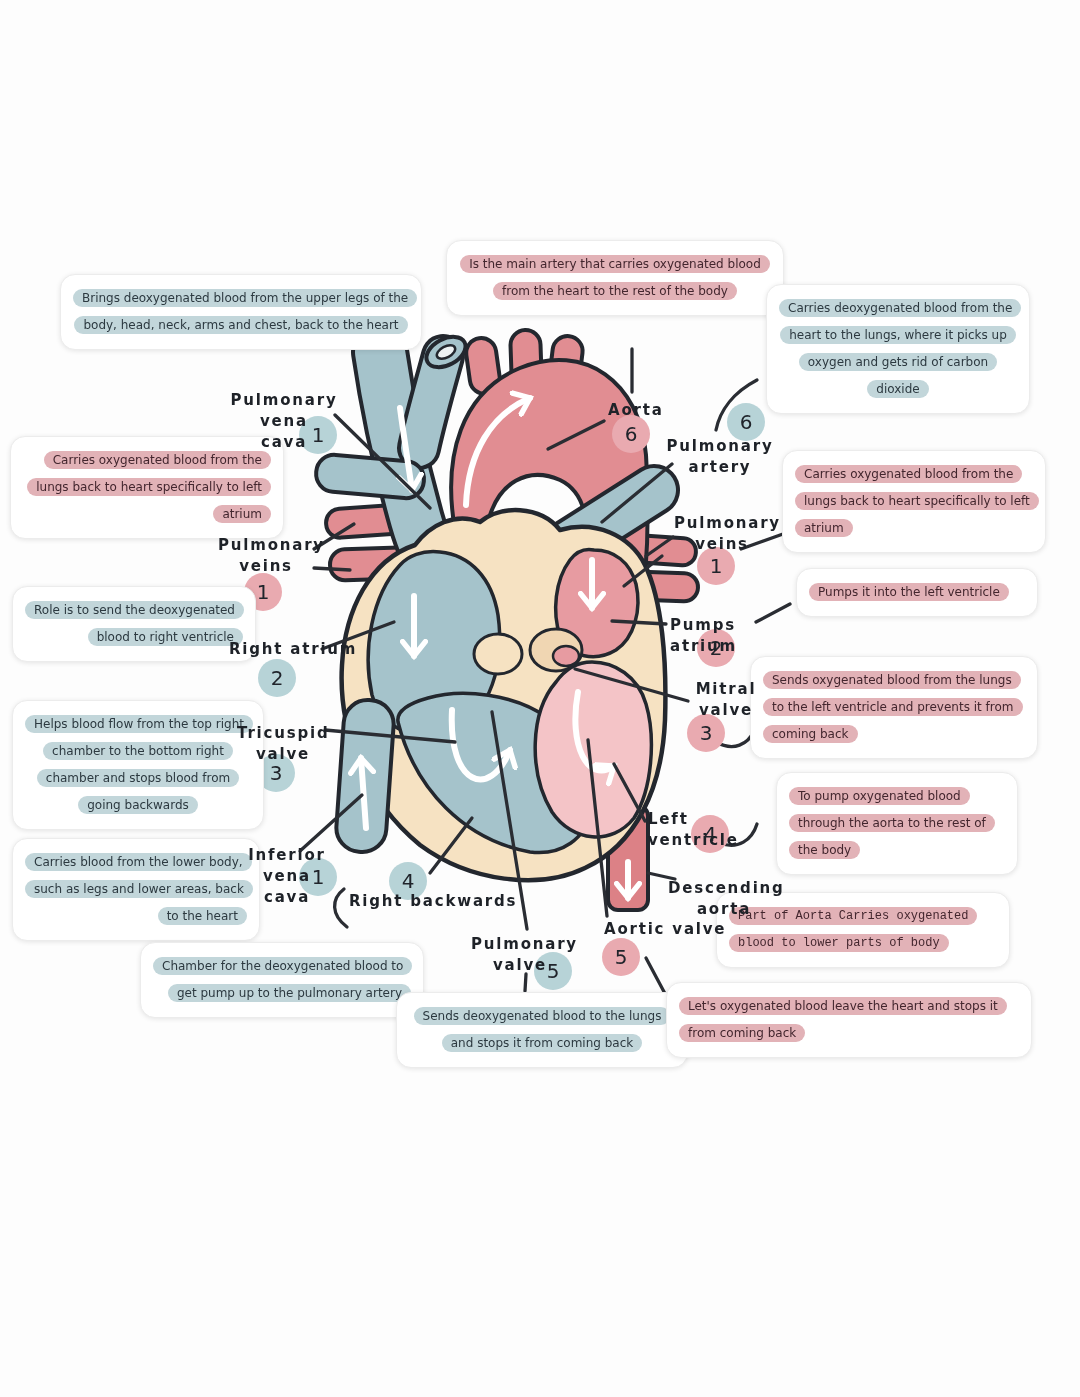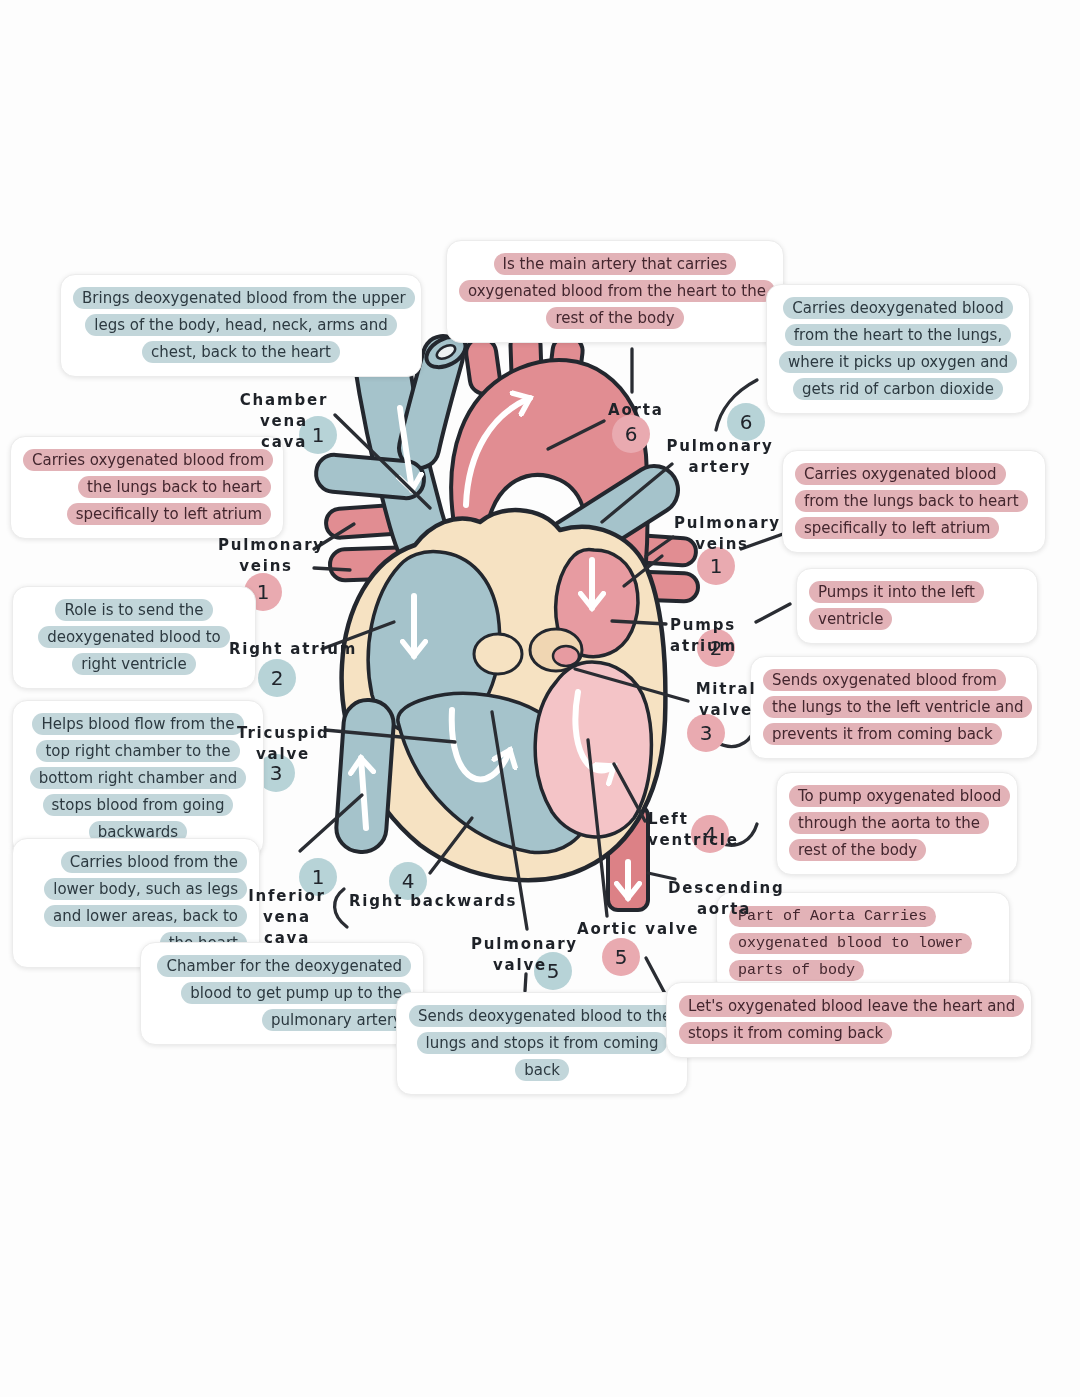--- a/index.html
+++ b/index.html
@@ -6,21 +6,21 @@
   body{
     width:1080px;height:1397px;position:relative;overflow:hidden;
     background:#fdfdfd;
     font-family:"DejaVu Sans","Liberation Sans",sans-serif;
   }
   .art{position:absolute;left:0;top:0;z-index:1;}
   .note{
     position:absolute;z-index:3;background:#ffffff;
     border:1px solid #ececec;border-radius:15px;
     box-shadow:0 1px 5px rgba(0,0,0,.10);
-    padding:10px 12px;font-size:15px;line-height:27px;color:#2f343b;
+    padding:10px 12px;font-size:12px;line-height:27px;color:#2f343b;
   }
   .note .hl{
     padding:2px 9px;border-radius:11px;
     box-decoration-break:clone;-webkit-box-decoration-break:clone;
   }
   .hl.teal{background:var(--teal-highlight,#c2d6da);color:#2c3940;}
   .hl.pink{background:var(--pink-highlight,#e2b2b7);color:#43262e;}
   .plabel{
     position:absolute;z-index:3;font-weight:bold;font-size:15px;
     letter-spacing:1.8px;color:#1e2228;line-height:21px;white-space:pre-line;
@@ -117,47 +117,47 @@
     <path d="M 716,742 C 734,752 748,744 754,731"></path>
     <path d="M 645,821 L 614,764"></path>
     <path d="M 720,843 C 738,850 752,840 757,824"></path>
     <path d="M 675,879 L 648,873"></path>
     <path d="M 723,899 L 723,927"></path>
   </g>
 </svg>
 
 <div class="note ac" style="left:60px;top:274px;width:336px;"><span class="hl teal">Brings deoxygenated blood from the upper legs of the body, head, neck, arms and chest, back to the heart</span></div>
 <div class="note ar" style="left:10px;top:436px;width:248px;"><span class="hl pink">Carries oxygenated blood from the lungs back to heart specifically to left atrium</span></div>
-<div class="note ar" style="left:12px;top:586px;width:218px;text-align:center;"><span class="hl teal">Role is to send the deoxygenated blood to right ventricle</span></div>
+<div class="note ar" style="left:12px;top:586px;width:218px;"><span class="hl teal">Role is to send the deoxygenated blood to right ventricle</span></div>
 <div class="note ac" style="left:12px;top:700px;width:226px;"><span class="hl teal">Helps blood flow from the top right chamber to the bottom right chamber and stops blood from going backwards</span></div>
 <div class="note ar" style="left:12px;top:838px;width:222px;"><span class="hl teal">Carries blood from the lower body, such as legs and lower areas, back to the heart</span></div>
 <div class="note ar" style="left:140px;top:942px;width:258px;"><span class="hl teal">Chamber for the deoxygenated blood to get pump up to the pulmonary artery</span></div>
 <div class="note ac" style="left:446px;top:240px;width:312px;"><span class="hl pink">Is the main artery that carries oxygenated blood from the heart to the rest of the body</span></div>
 <div class="note ac" style="left:396px;top:992px;width:266px;"><span class="hl teal">Sends deoxygenated blood to the lungs and stops it from coming back</span></div>
 <div class="note ac" style="left:766px;top:284px;width:238px;"><span class="hl teal">Carries deoxygenated blood from the heart to the lungs, where it picks up oxygen and gets rid of carbon dioxide</span></div>
 <div class="note al" style="left:782px;top:450px;width:238px;"><span class="hl pink">Carries oxygenated blood from the lungs back to heart specifically to left atrium</span></div>
 <div class="note al" style="left:796px;top:568px;width:216px;"><span class="hl pink">Pumps it into the left ventricle</span></div>
 <div class="note al" style="left:750px;top:656px;width:262px;"><span class="hl pink">Sends oxygenated blood from the lungs to the left ventricle and prevents it from coming back</span></div>
 <div class="note al" style="left:776px;top:772px;width:216px;"><span class="hl pink">To pump oxygenated blood through the aorta to the rest of the body</span></div>
 <div class="note al" style="left:716px;top:892px;width:268px;font-family:Liberation Mono, monospace;"><span class="hl pink">Part of Aorta Carries oxygenated blood to lower parts of body</span></div>
 <div class="note al" style="left:666px;top:982px;width:340px;"><span class="hl pink">Let's oxygenated blood leave the heart and stops it from coming back</span></div>
 
-<div class="plabel ac" style="left:224px;top:390px;width:120px;">Chamber vena
+<div class="plabel ac" style="left:224px;top:390px;width:120px;">Pulmonary vena
 cava</div>
 <div class="plabel ac" style="left:218px;top:535px;width:96px;">Pulmonary
 veins</div>
 <div class="plabel al" style="left:229px;top:639px;width:140px;">Right atrium</div>
 <div class="plabel ac" style="left:237px;top:715px;width:92px;margin-top:8px;">Tricuspid
 valve</div>
-<div class="plabel ac" style="left:226px;top:845px;width:122px;margin-top:41px;">Inferior vena
+<div class="plabel ac" style="left:226px;top:845px;width:122px;">Inferior vena
 cava</div>
 <div class="plabel al" style="left:349px;top:891px;width:170px;">Right backwards</div>
 <div class="plabel ac" style="left:471px;top:934px;width:98px;">Pulmonary
 valve</div>
-<div class="plabel al" style="left:577px;top:919px;width:130px;">Aortic valve</div>
+<div class="plabel al" style="left:604px;top:919px;width:130px;">Aortic valve</div>
 <div class="plabel al" style="left:608px;top:400px;width:70px;">Aorta</div>
 <div class="plabel ac" style="left:666px;top:436px;width:108px;">Pulmonary
 artery</div>
 <div class="plabel ac" style="left:674px;top:513px;width:96px;">Pulmonary
 veins</div>
 <div class="plabel al" style="left:670px;top:615px;width:120px;">Pumps atrium</div>
 <div class="plabel ac" style="left:690px;top:679px;width:72px;">Mitral
 valve</div>
 <div class="plabel al" style="left:648px;top:809px;width:130px;">Left ventricle</div>
 <div class="plabel ac" style="left:668px;top:854px;width:112px;margin-top:24px;">Descending

